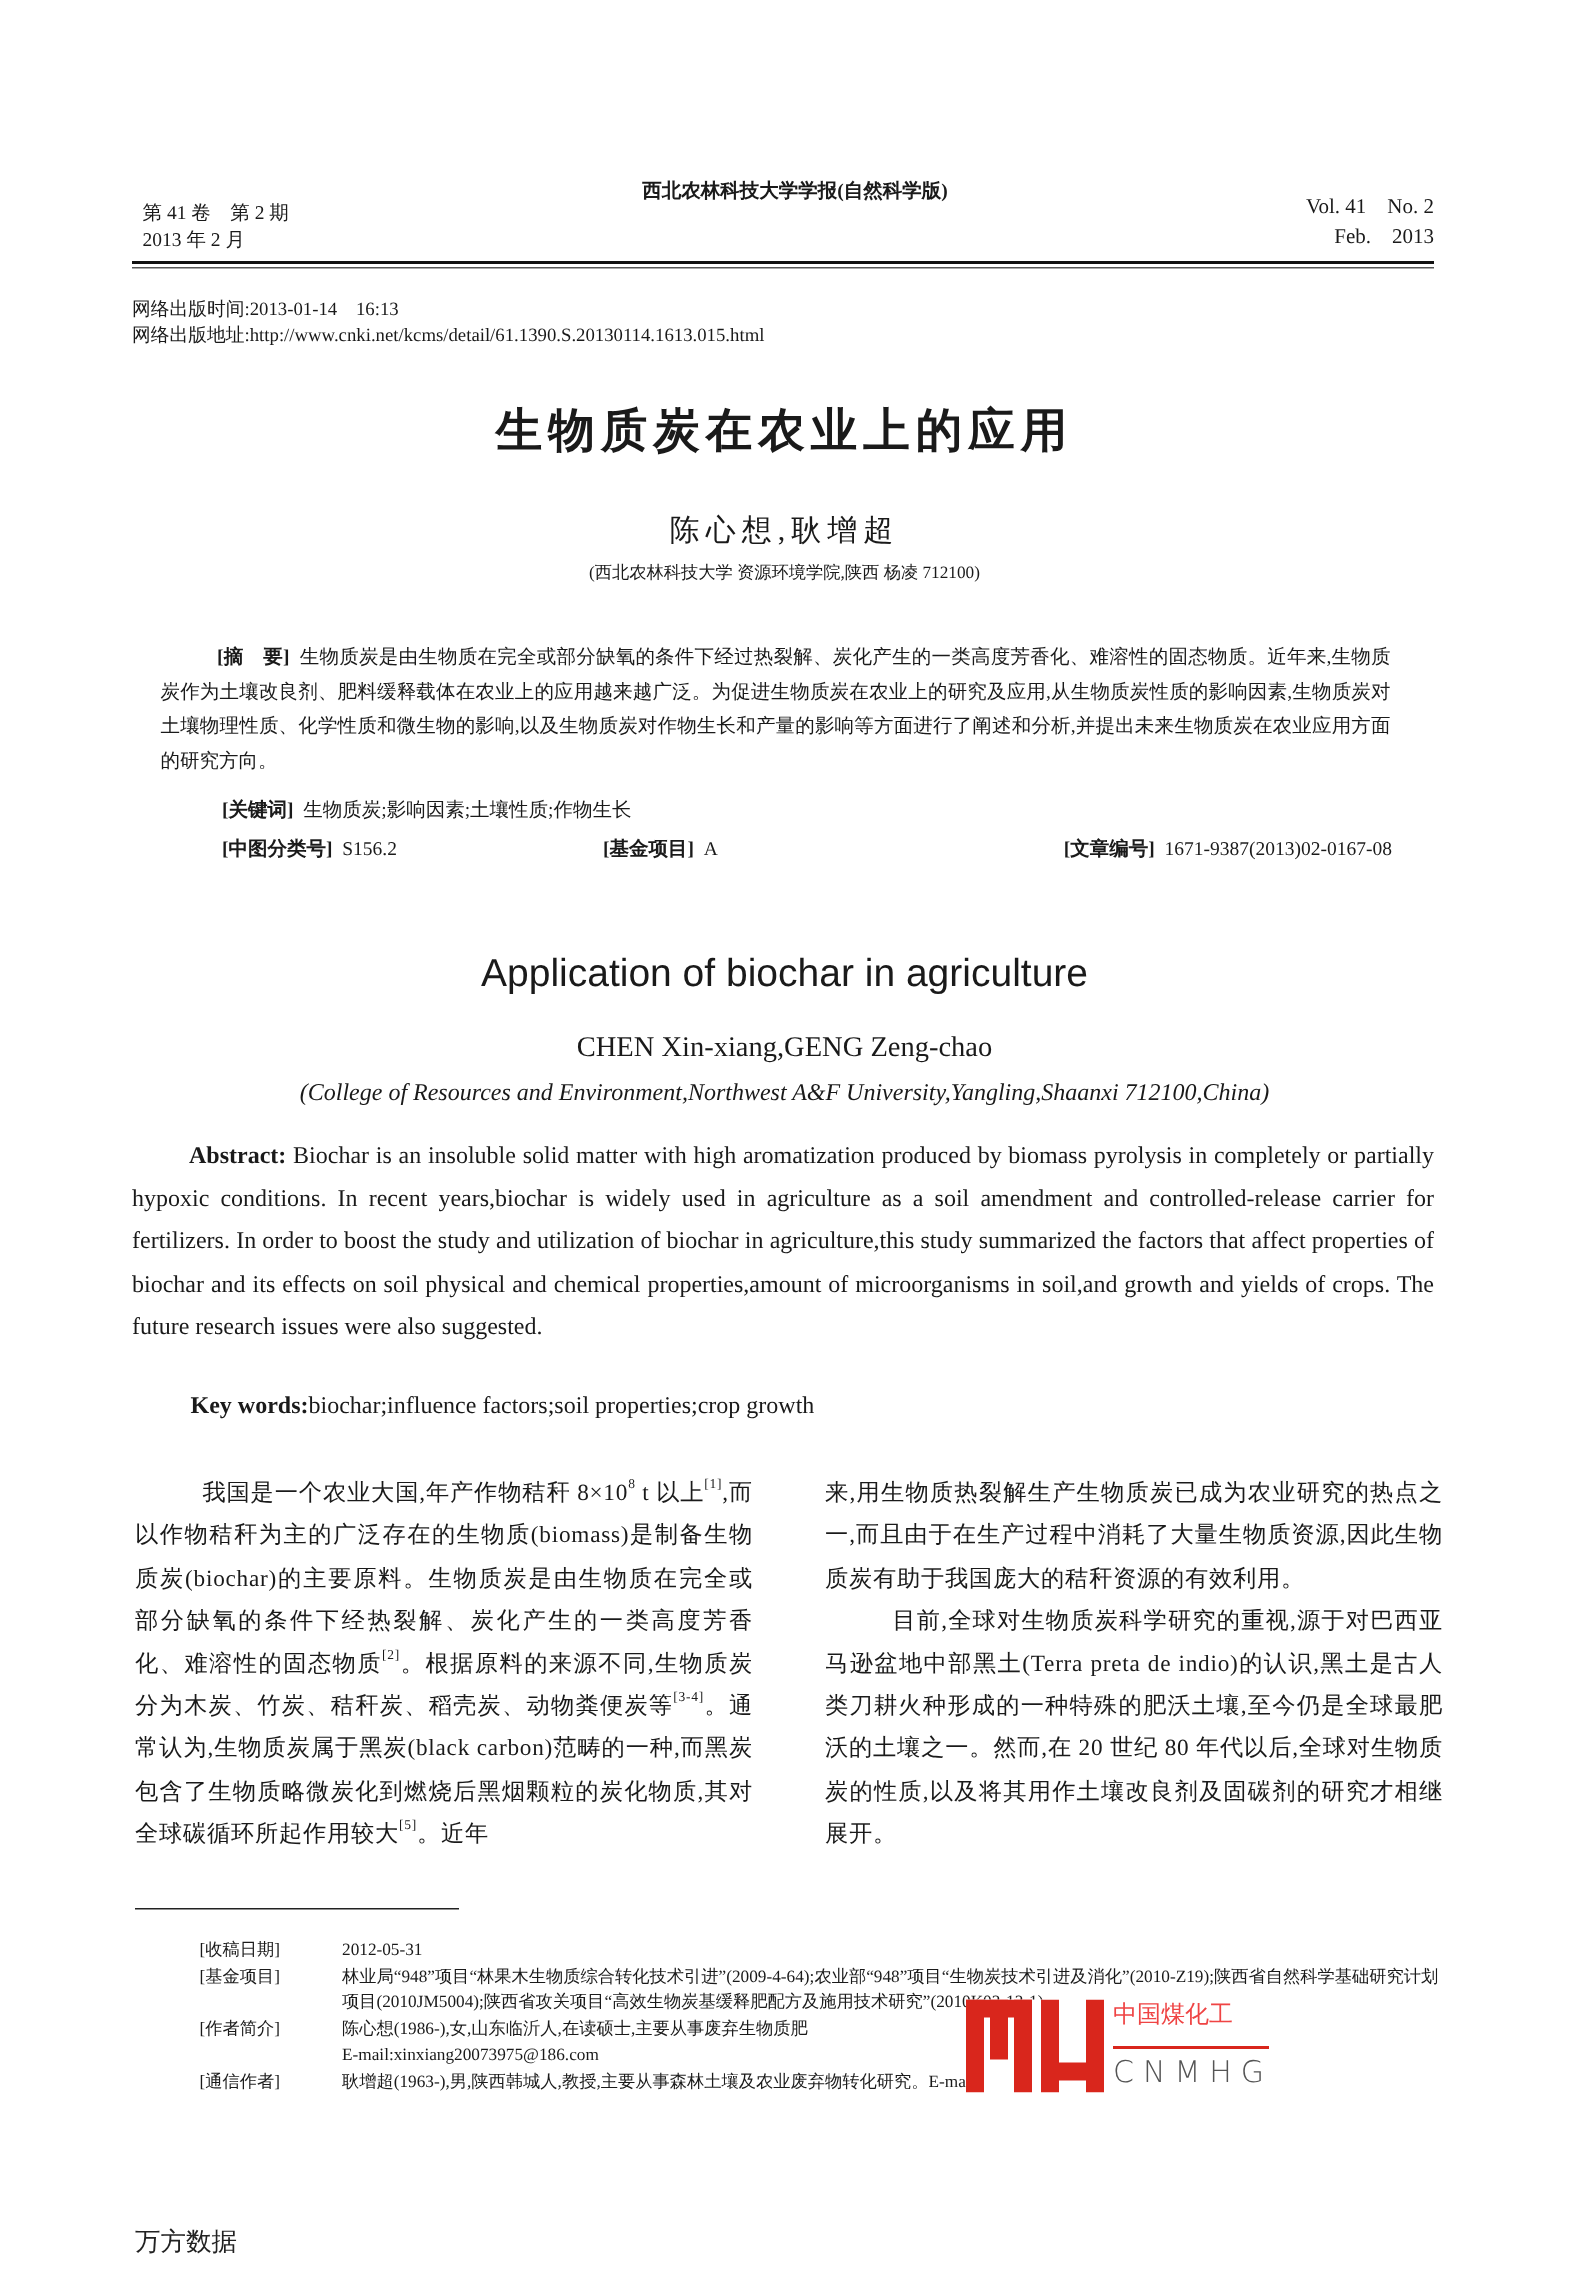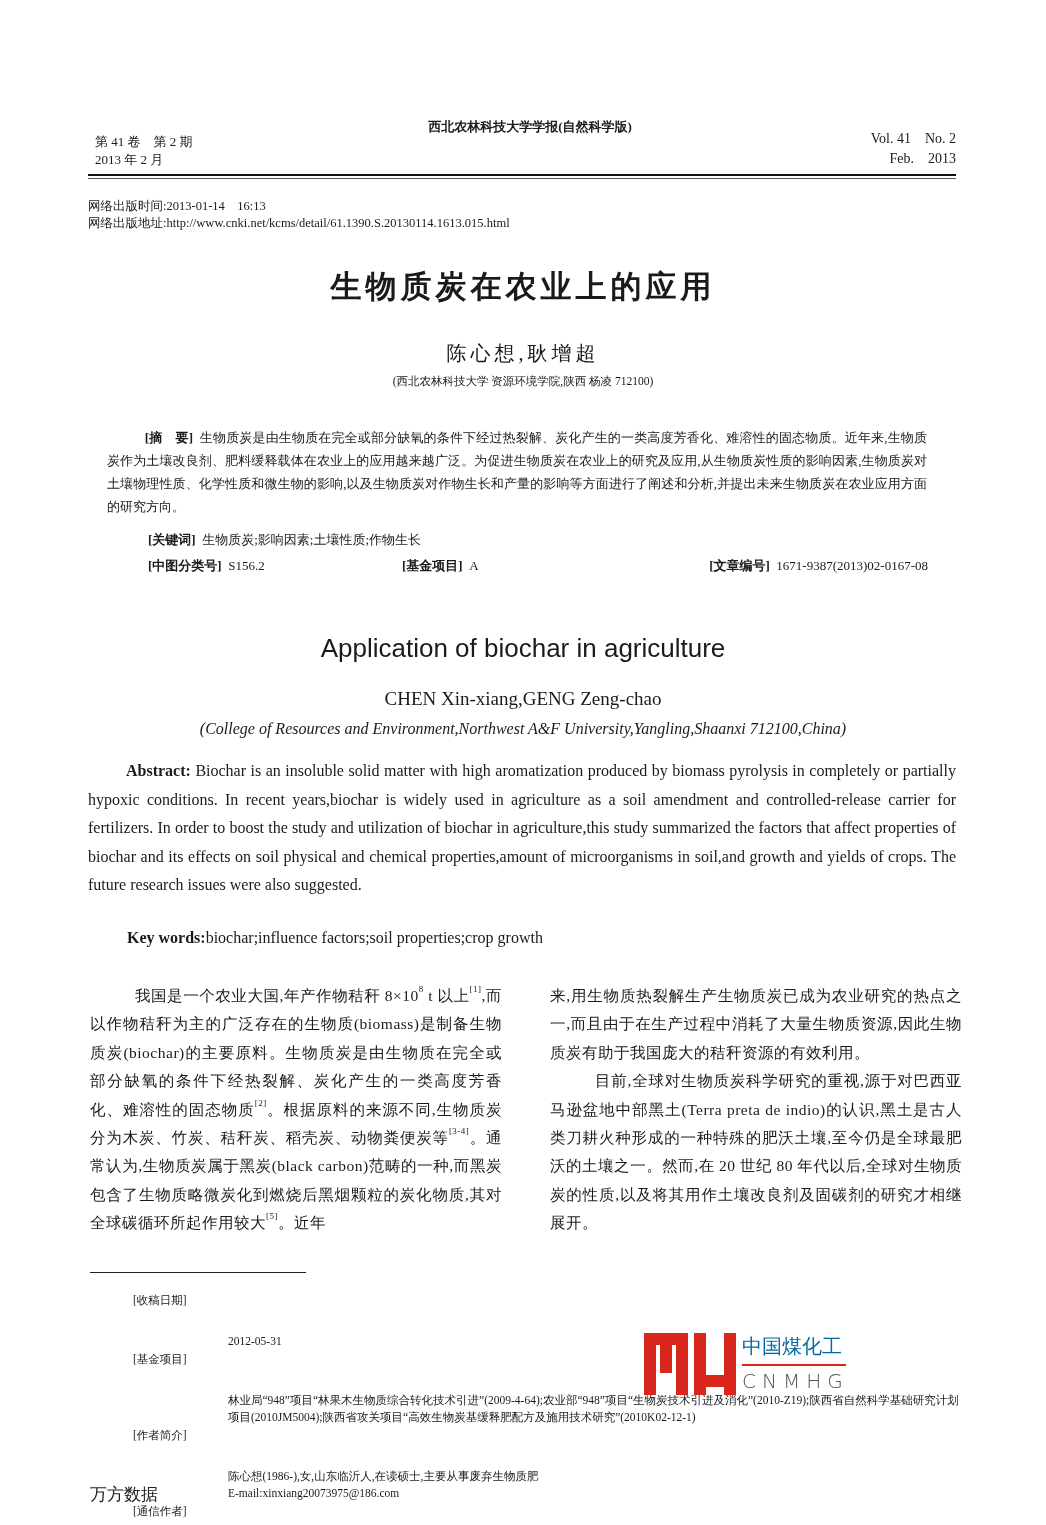--- a/index.html
+++ b/index.html
@@ -42,25 +42,25 @@
   .col { top: 982px; width: 412px; font-size: 15.5px; line-height: 28.4px; text-align: justify; letter-spacing: 0.5px; }
   .col-left { left: 90px; }
   .col-right { left: 550px; }
   .col p { margin: 0; }
   sup { font-size: 9px; vertical-align: top; line-height: 14px; }
 
   .fn-rule { left: 90px; width: 216px; top: 1272px; height: 1px; background: #222; }
   .footnotes { left: 133px; width: 830px; top: 1292px; font-size: 11.5px; line-height: 17.5px; }
   .fn-row { display: flex; }
   .fn-lbl { width: 95px; flex: none; }
-  .fn-body { flex: 1; margin-top: 41px; }
+  .fn-body { flex: 1; }
 
   .logo { left: 644px; top: 1333px; width: 210px; height: 62px; }
   .logo-mark { position: absolute; left: 0; top: 0; width: 92px; height: 62px; }
-  .logo-cn { position: absolute; left: 98px; top: 0; font-size: 20px; color: #0369a1; font-family: "DejaVu Sans", sans-serif; }
+  .logo-cn { position: absolute; left: 98px; top: 0; font-size: 16px; color: #ef4444; font-family: "DejaVu Sans", sans-serif; }
   .logo-line { position: absolute; left: 98px; top: 31px; width: 104px; height: 2px; background: #d9261c; }
   .logo-en { position: absolute; left: 98px; top: 36px; font-size: 20px; letter-spacing: 6px; color: #555; font-family: "DejaVu Sans", sans-serif; font-weight: 300; }
 
   .watermark { left: 90px; top: 1483px; font-size: 17px; color: #222; font-family: "DejaVu Sans", sans-serif; }
 </style>
 </head>
 <body>
 
 <div class="abs hdr-left serif">
   <div>第 41 卷　第 2 期</div>

